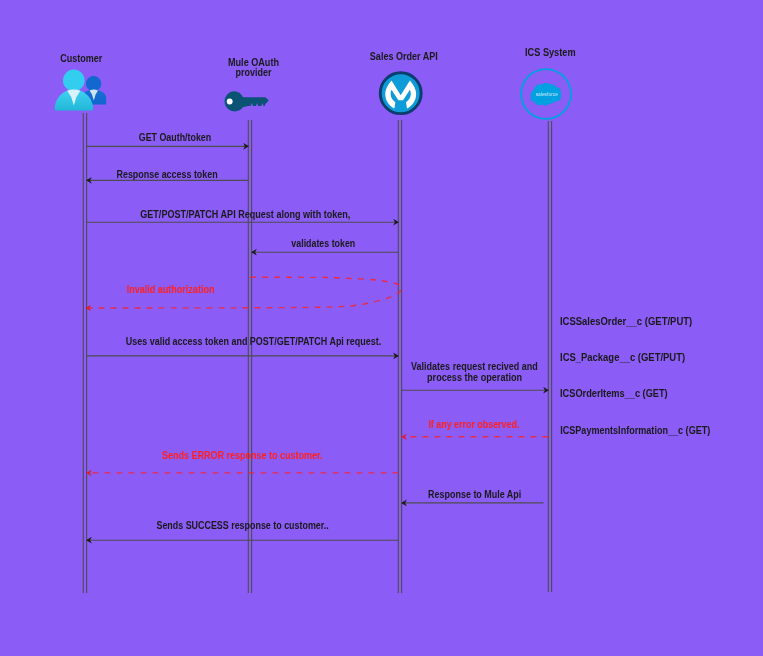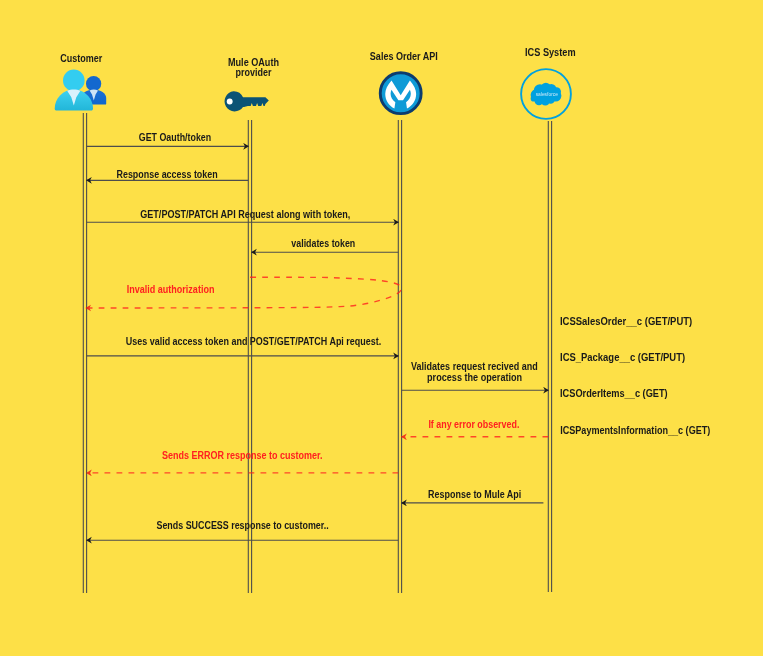--- a/index.html
+++ b/index.html
@@ -1,17 +1,17 @@
 <!DOCTYPE html>
 <html><head>
 <meta charset="utf-8">
 <style>
   html,body{margin:0;padding:0;background:#ffffff;}
   body{width:763px;height:656px;overflow:hidden;font-family:"Liberation Sans",sans-serif;}
-  #stage{position:relative;width:763px;height:656px;background:#fde047;}
+  #stage{position:relative;width:763px;height:656px;background:#8b5cf6;}
   svg.layer{position:absolute;left:0;top:0;width:763px;height:656px;overflow:visible;}
 </style>
 </head>
 <body>
 
 <div id="stage">
 <svg class="layer" id="diagram" viewBox="0 0 763 656">
   <defs>
     <marker id="ah" markerWidth="8" markerHeight="8" refX="5.8" refY="3.55" orient="auto" markerUnits="userSpaceOnUse">
       <path d="M0.2,0.15 L5.9,3.55 L0.2,6.95 L1.9,3.55 Z" fill="#1c1c1c"></path>

